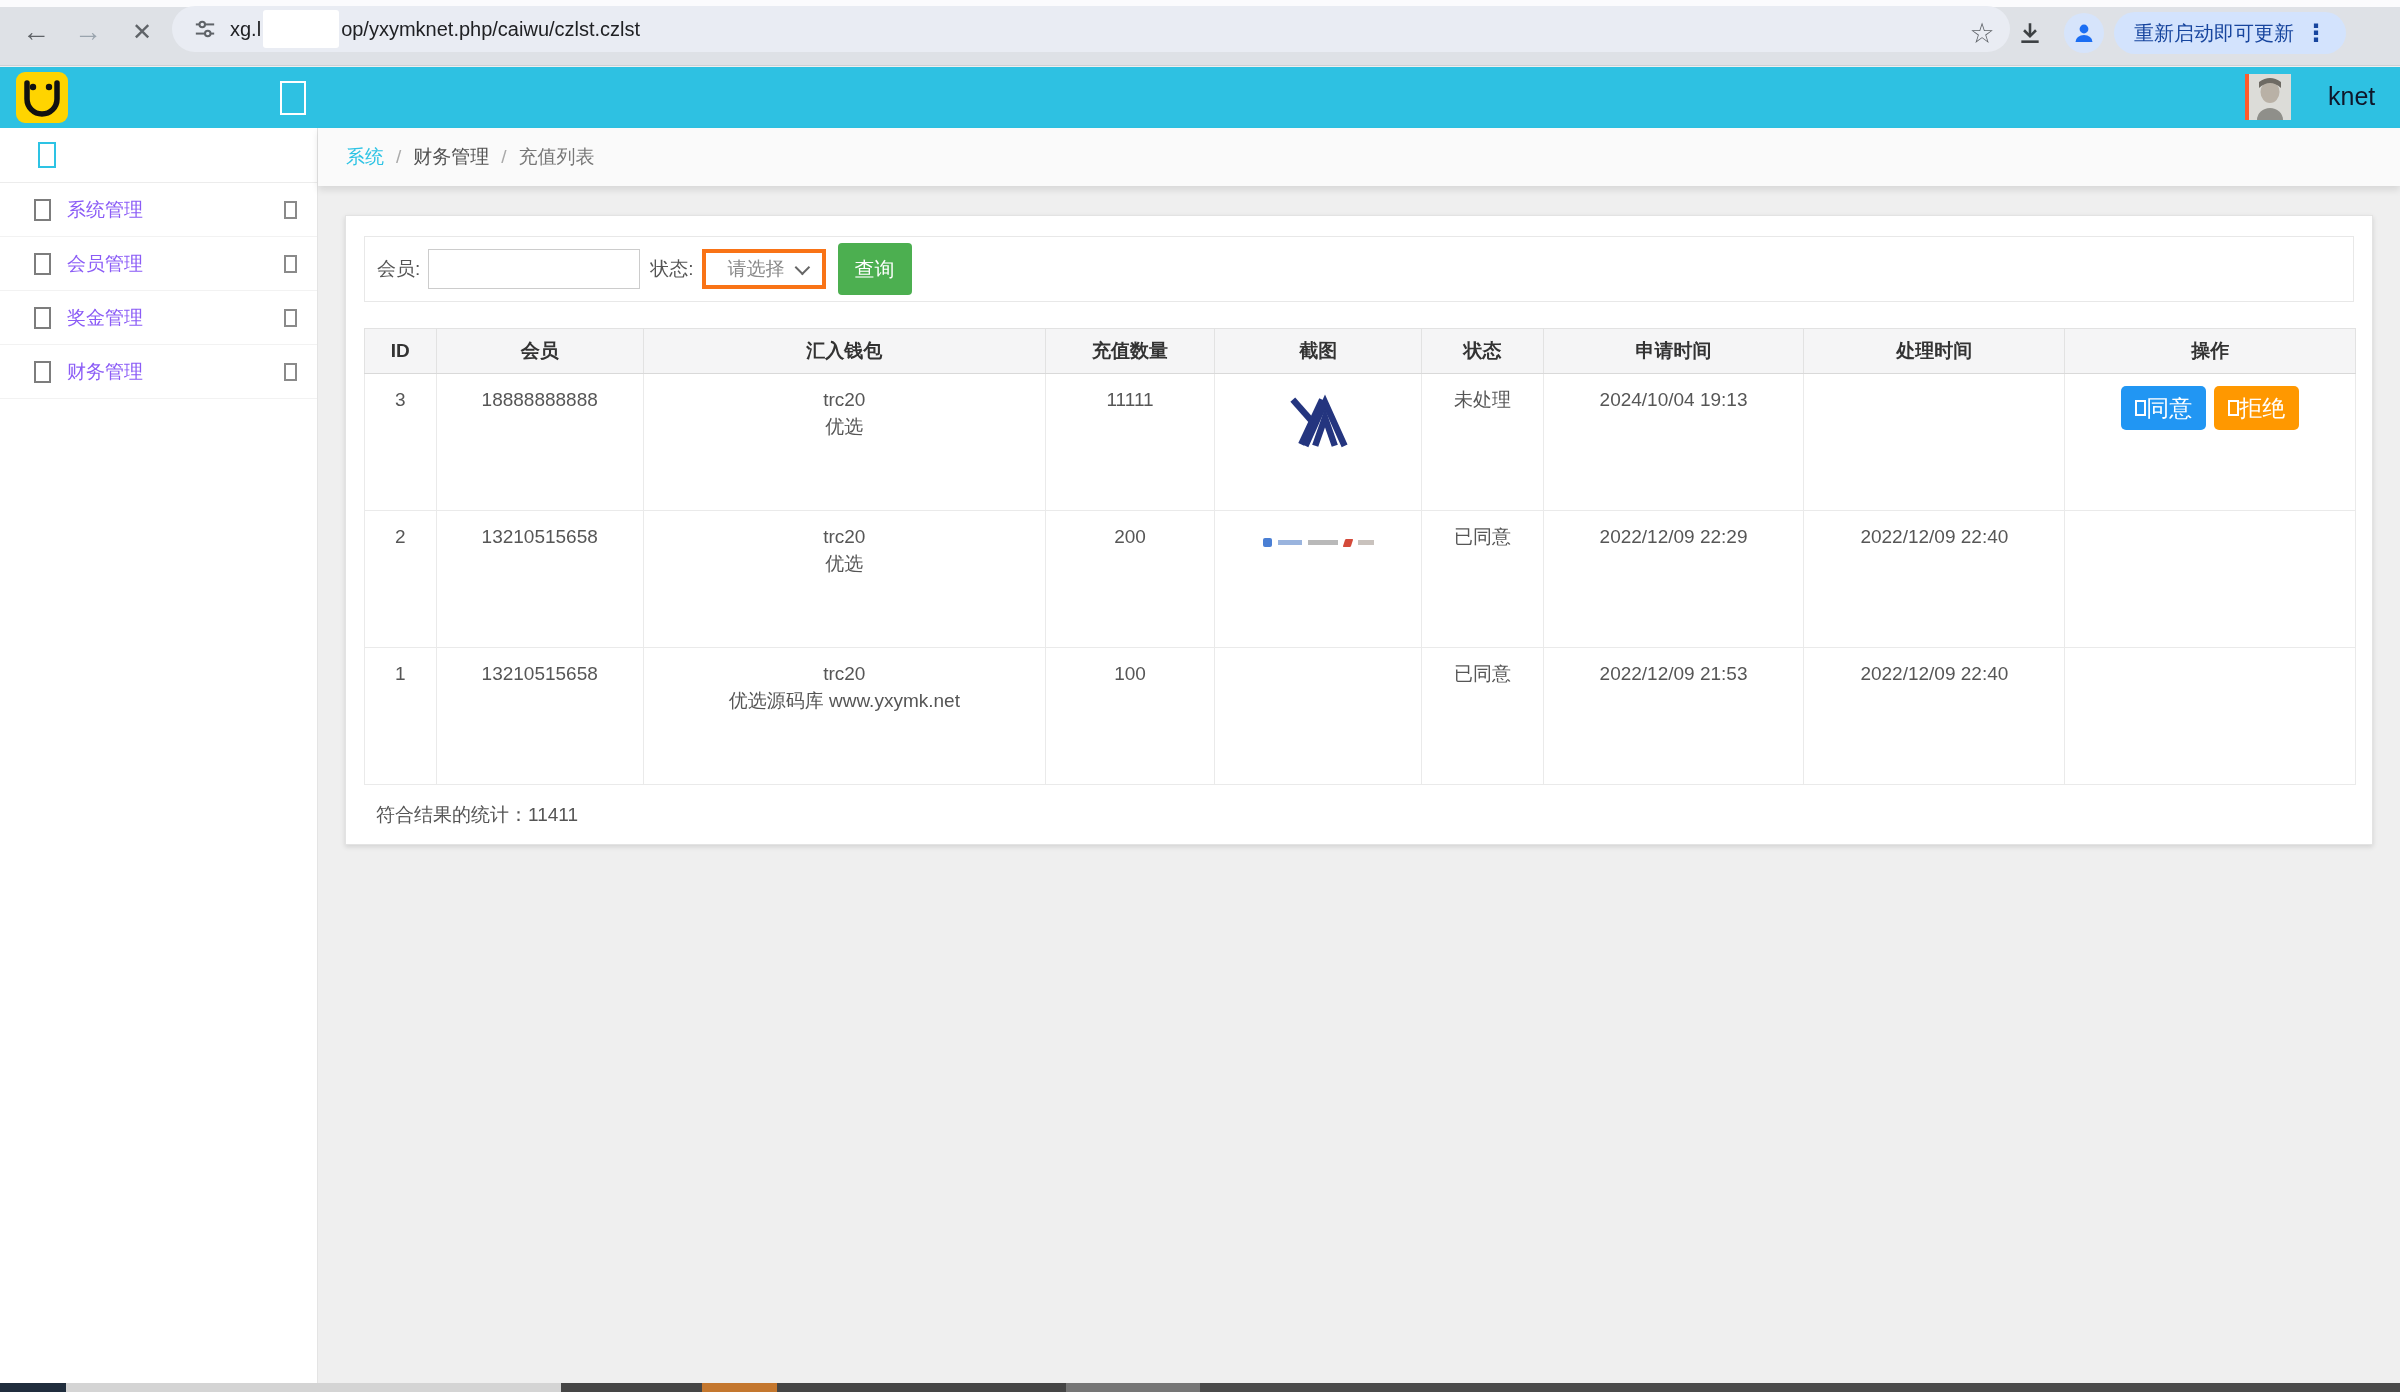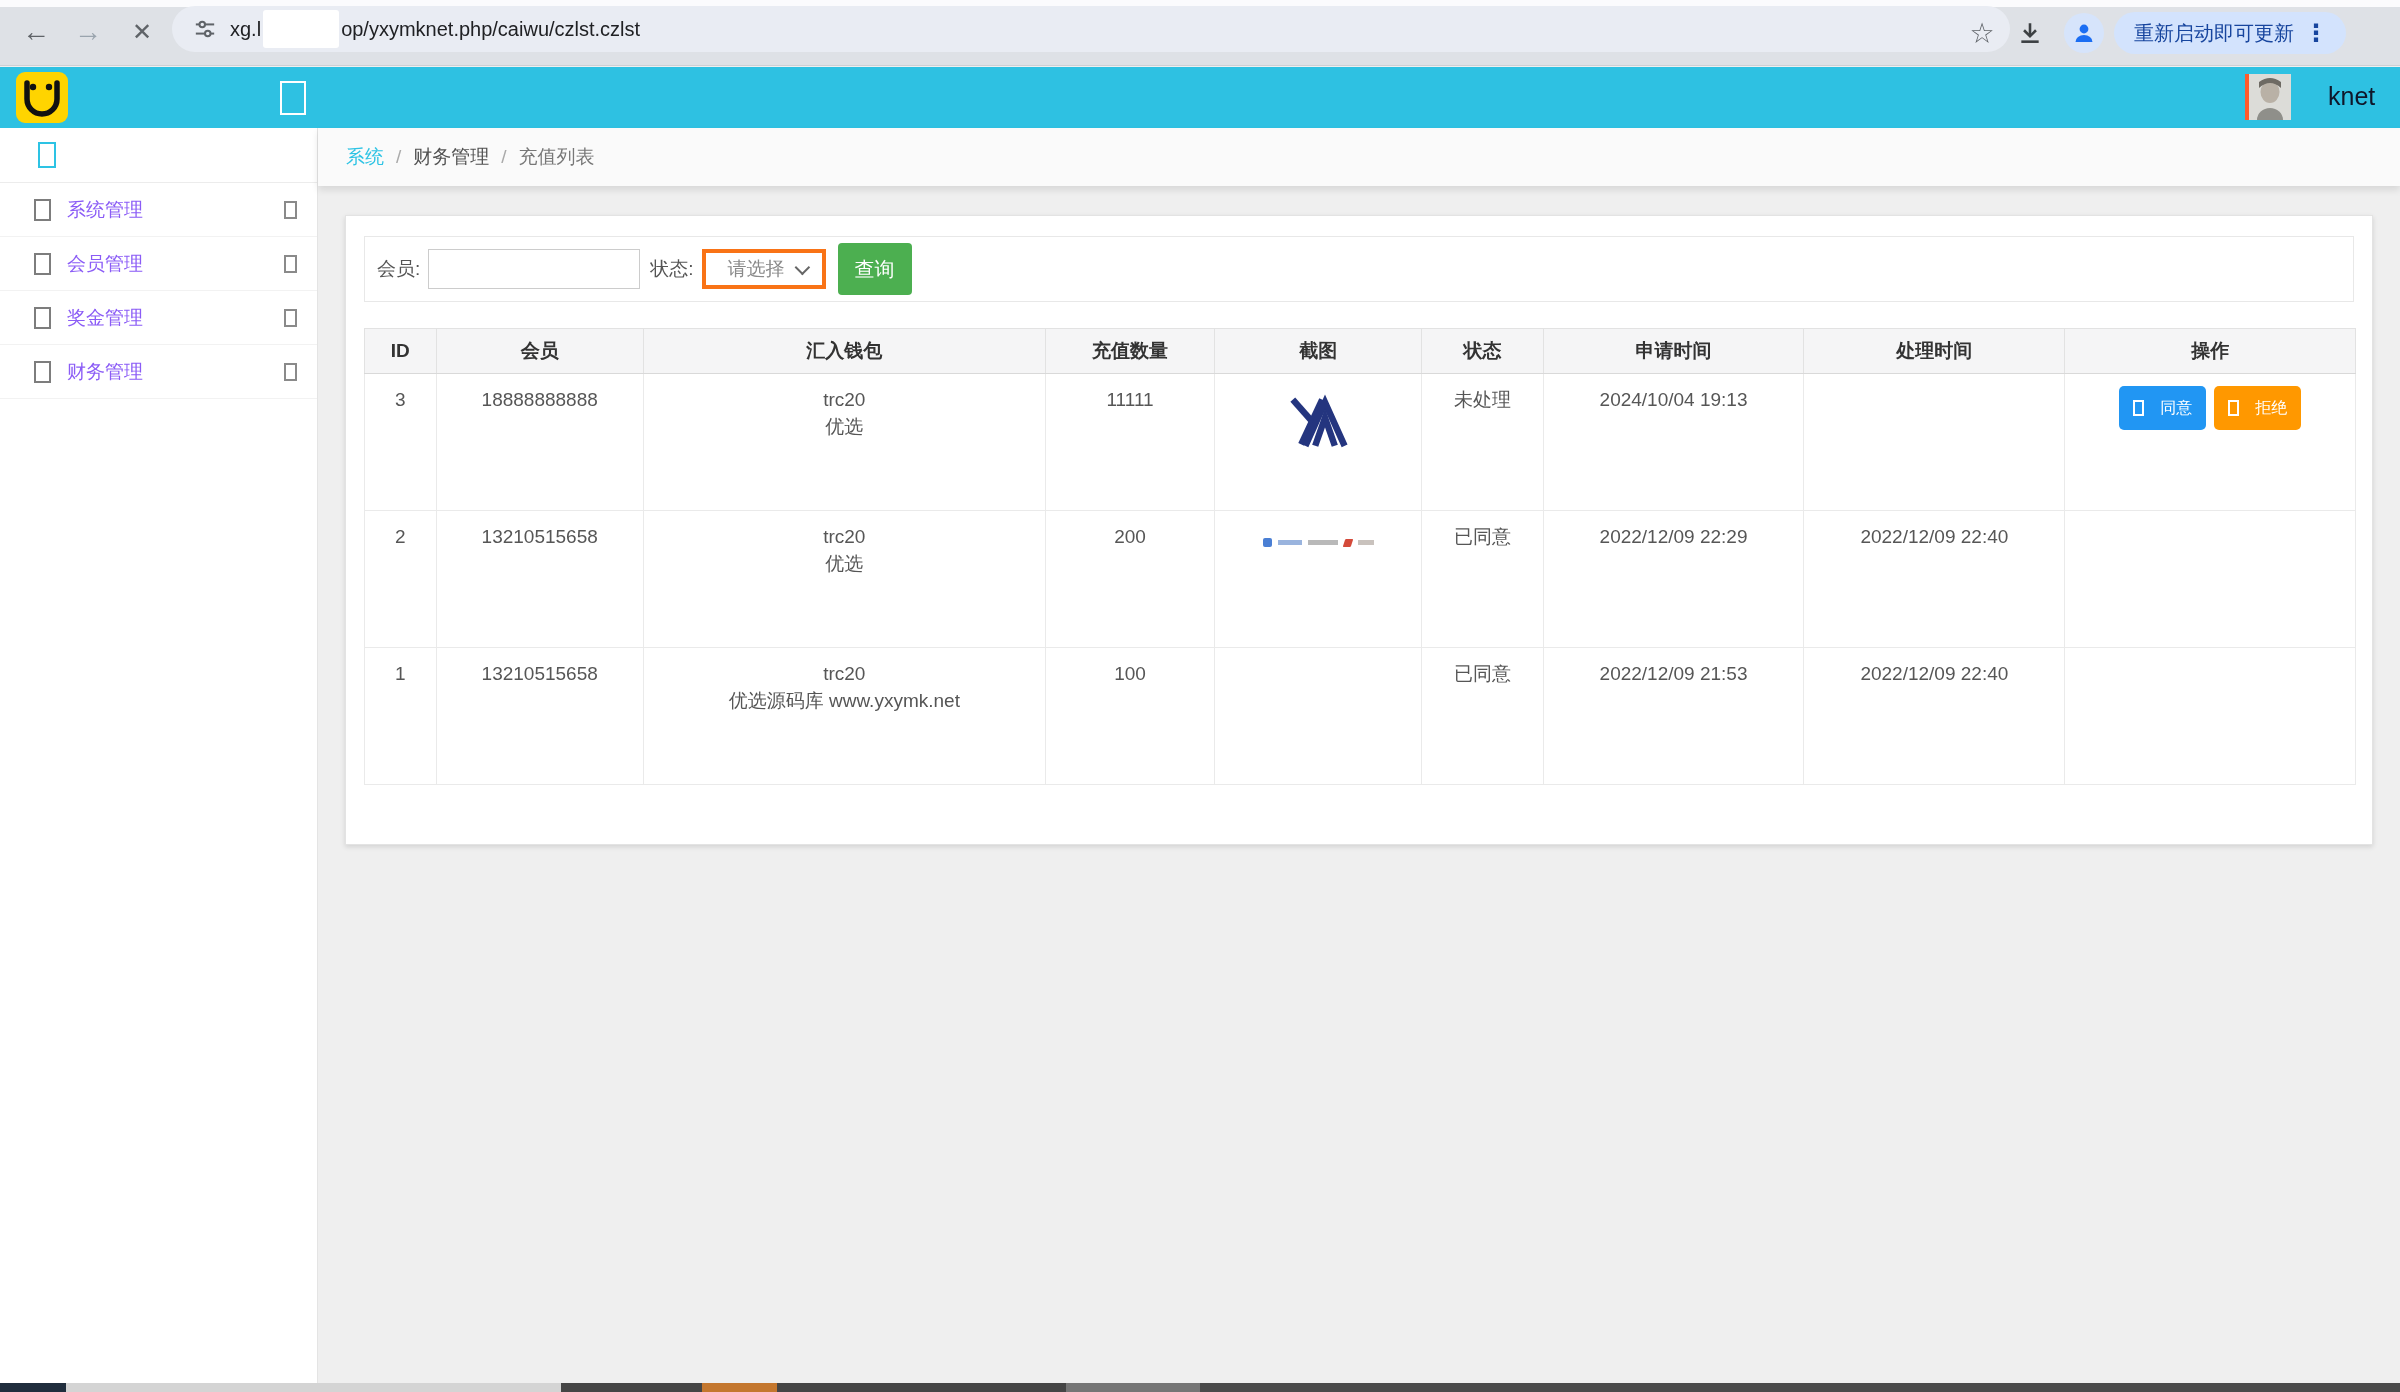--- a/index.html
+++ b/index.html
@@ -65,22 +65,22 @@
   .sel-caret { width:11px; height:11px; border-left:2px solid #666; border-bottom:2px solid #666; transform:rotate(-45deg) translateY(-3px); }
   .btn-query { height:52px; padding:0 17px; background:#4caf50; border:none; border-radius:4px; color:#fff; font-size:20px; cursor:pointer; }
 
   
   table.grid { width:1992px; border-collapse:collapse; margin-top:26px; table-layout:fixed; }
   table.grid th { height:45px; background:#f5f5f6; border:1px solid #e2e2e2; border-bottom:1px solid #d9d9d9;
                   font-size:19px; color:#333; font-weight:bold; }
   table.grid td { height:137px; border:1px solid #eaeaea; vertical-align:top; text-align:center;
                   font-size:19px; color:#565656; padding-top:12px; line-height:27px; }
   .wallet-note { display:block; }
-  .btn-approve, .btn-reject { height:44px; border:none; border-radius:5px; color:#fff; font-size:16px; padding:0 14px; cursor:pointer;
-                  display:inline-flex; align-items:center; gap:16px; }
+  .btn-approve, .btn-reject { height:44px; border:none; border-radius:5px; color:#fff; font-size:23px; padding:0 14px; cursor:pointer;
+                  display:inline-flex; align-items:center; gap:0; }
   .btn-approve { background:#2196f3; margin-right:8px; }
   .btn-reject  { background:#ff9800; }
   .tofu-btn { width:11px; height:16px; border:2px solid #ffffff; display:inline-block; }
   .summary { font-size:19px; color:#555; padding:17px 0 0 12px; text-align:left; }
 
   
   .ya-logo { margin-top:8px; }
   .thumb-banner { display:inline-flex; align-items:center; gap:6px; margin-top:12px; height:15px; }
   .thumb-banner .b1 { width:9px; height:9px; background:#4a7fd4; border-radius:2px; }
   .thumb-banner .b2 { width:24px; height:5px; background:#9ab4de; }
@@ -294,20 +294,21 @@
         <td>100</td>
         <td></td>
         <td>已同意</td>
         <td>2022/12/09 21:53</td>
         <td>2022/12/09 22:40</td>
         <td></td>
       </tr>
     </tbody>
   </table>
 
+  <div class="summary">符合结果的统计：11411</div>
 </div>
 
 <div class="taskbar">
   <div style="width:66px;background:#202d3d"></div>
   <div style="width:495px;background:#d4d4d4"></div>
   <div style="width:141px;background:#454545"></div>
   <div style="width:75px;background:#c4772e"></div>
   <div style="width:289px;background:#454545"></div>
   <div style="width:134px;background:#757575"></div>
   <div style="flex:1;background:#4a4a4a"></div>

